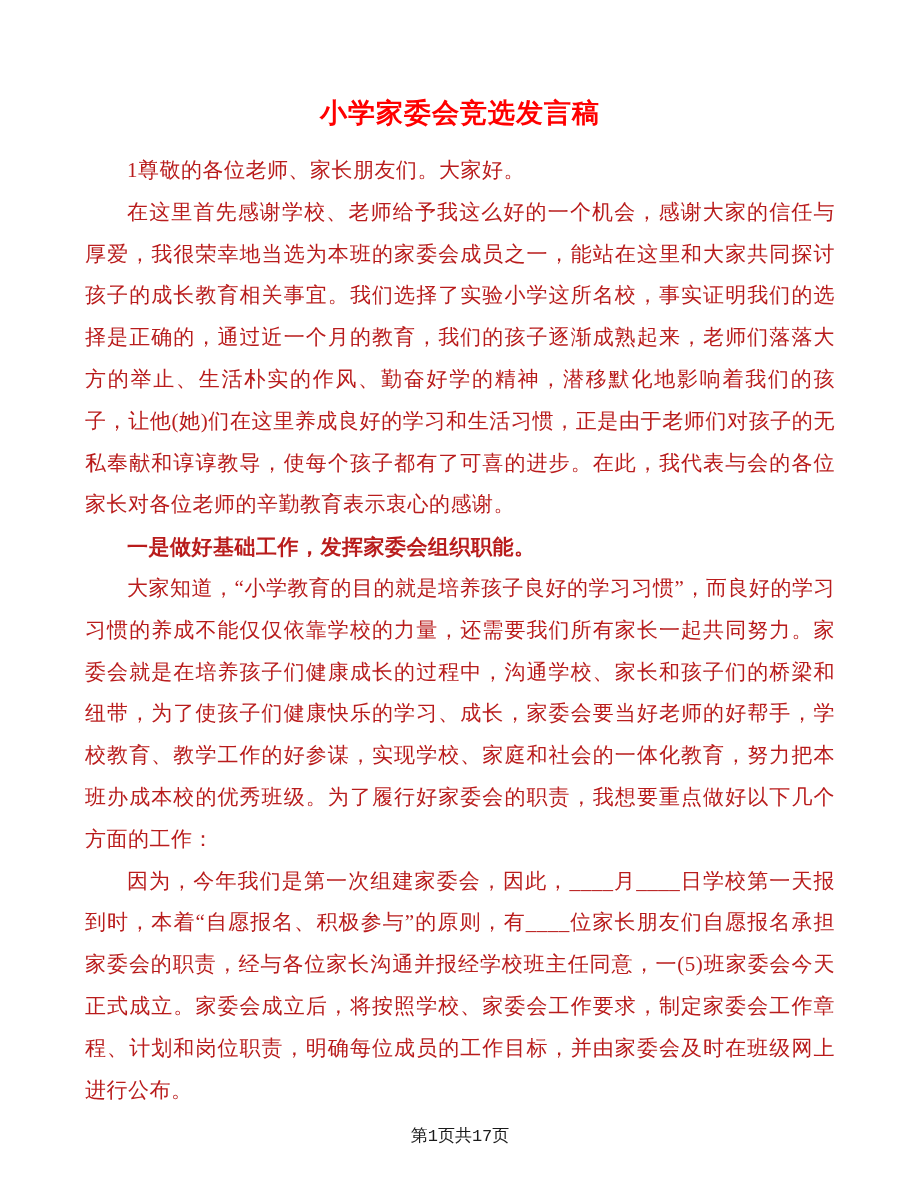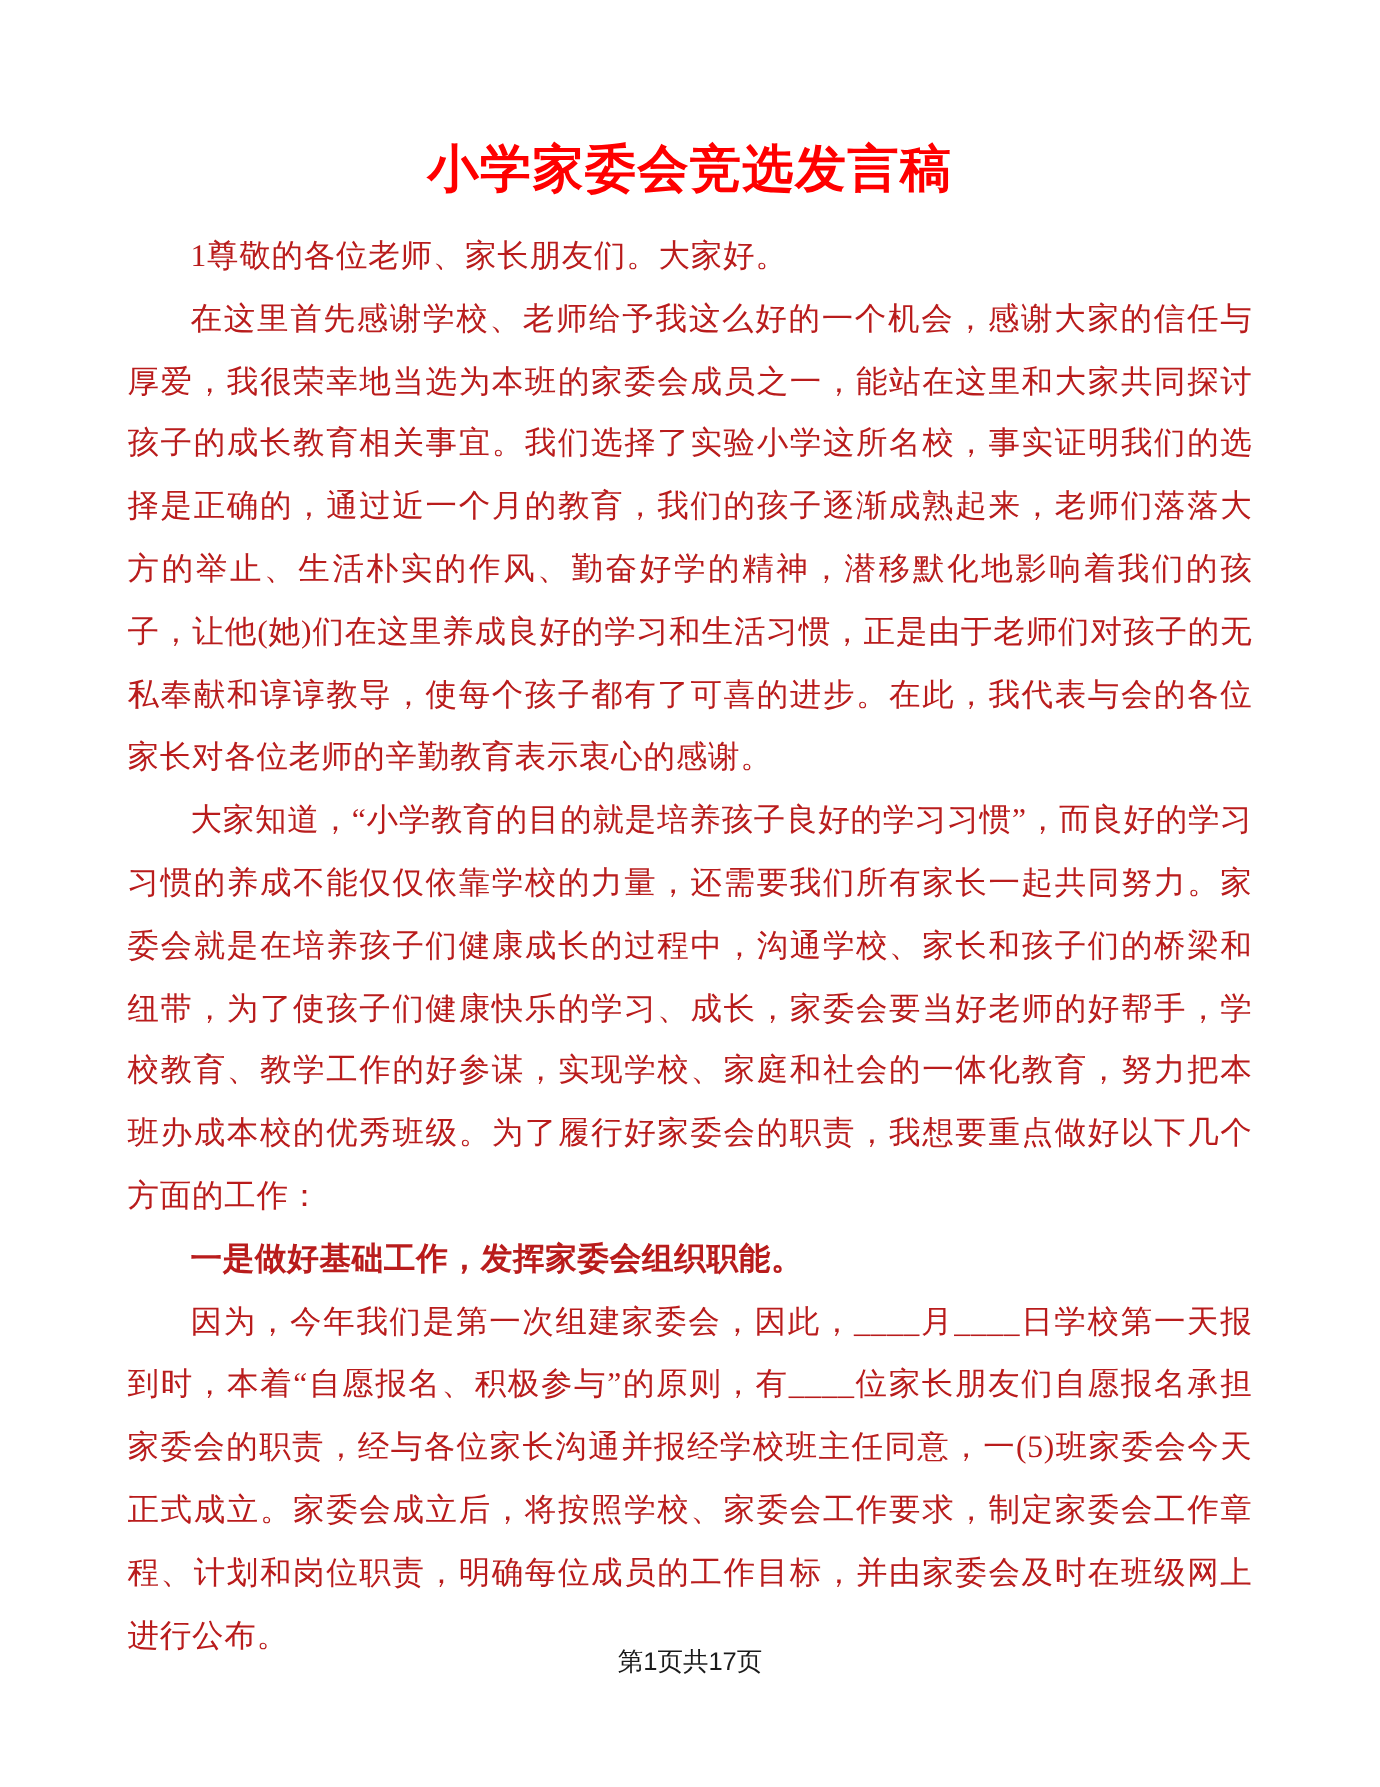--- a/index.html
+++ b/index.html
@@ -15,21 +15,21 @@
     background: #ffffff;
     overflow: hidden;
     font-family: "Liberation Serif", serif;
     box-sizing: border-box;
     padding: 96px 85px 0 85px;
   }
   .doc-title {
     margin: 0 0 20px 0;
     text-align: center;
     color: #ff0000;
-    font-size: 34px;
+    font-size: 27px;
     line-height: 34px;
     font-weight: bold;
     font-family: "Liberation Sans", sans-serif;
     letter-spacing: 1px;
   }
   .doc-body p.para {
     margin: 0;
     font-size: 21px;
     letter-spacing: 0.5px;
     line-height: 41.8px;
@@ -40,40 +40,40 @@
     word-break: break-all;
   }
   .doc-body p.para.bold {
     font-weight: bold;
     font-family: "Liberation Sans", sans-serif;
   }
   .page-footer {
     position: absolute;
     left: 0;
     right: 0;
-    bottom: 72px;
+    bottom: 43px;
     text-align: center;
     font-size: 17px;
     line-height: 22px;
     color: #1a1a1a;
-    font-family: Liberation Sans, sans-serif;
+    font-family: Liberation Mono, monospace;
   }
 </style>
 </head>
 <body>
 
 <div class="page">
 
   <h1 class="doc-title">小学家委会竞选发言稿</h1>
 
   <div class="doc-body">
     <p class="para">1尊敬的各位老师、家长朋友们。大家好。</p>
     <p class="para">在这里首先感谢学校、老师给予我这么好的一个机会，感谢大家的信任与厚爱，我很荣幸地当选为本班的家委会成员之一，能站在这里和大家共同探讨孩子的成长教育相关事宜。我们选择了实验小学这所名校，事实证明我们的选择是正确的，通过近一个月的教育，我们的孩子逐渐成熟起来，老师们落落大方的举止、生活朴实的作风、勤奋好学的精神，潜移默化地影响着我们的孩子，让他(她)们在这里养成良好的学习和生活习惯，正是由于老师们对孩子的无私奉献和谆谆教导，使每个孩子都有了可喜的进步。在此，我代表与会的各位家长对各位老师的辛勤教育表示衷心的感谢。</p>
+    <p class="para bold">一是做好基础工作，发挥家委会组织职能。</p>
     <p class="para">大家知道，“小学教育的目的就是培养孩子良好的学习习惯”，而良好的学习习惯的养成不能仅仅依靠学校的力量，还需要我们所有家长一起共同努力。家委会就是在培养孩子们健康成长的过程中，沟通学校、家长和孩子们的桥梁和纽带，为了使孩子们健康快乐的学习、成长，家委会要当好老师的好帮手，学校教育、教学工作的好参谋，实现学校、家庭和社会的一体化教育，努力把本班办成本校的优秀班级。为了履行好家委会的职责，我想要重点做好以下几个方面的工作：</p>
-    <p class="para bold">一是做好基础工作，发挥家委会组织职能。</p>
     <p class="para">因为，今年我们是第一次组建家委会，因此，____月____日学校第一天报到时，本着“自愿报名、积极参与”的原则，有____位家长朋友们自愿报名承担家委会的职责，经与各位家长沟通并报经学校班主任同意，一(5)班家委会今天正式成立。家委会成立后，将按照学校、家委会工作要求，制定家委会工作章程、计划和岗位职责，明确每位成员的工作目标，并由家委会及时在班级网上进行公布。</p>
   </div>
 
   <div class="page-footer">
     <span>第1页共17页</span>
   </div>
 
 </div>
 
 </body></html>

